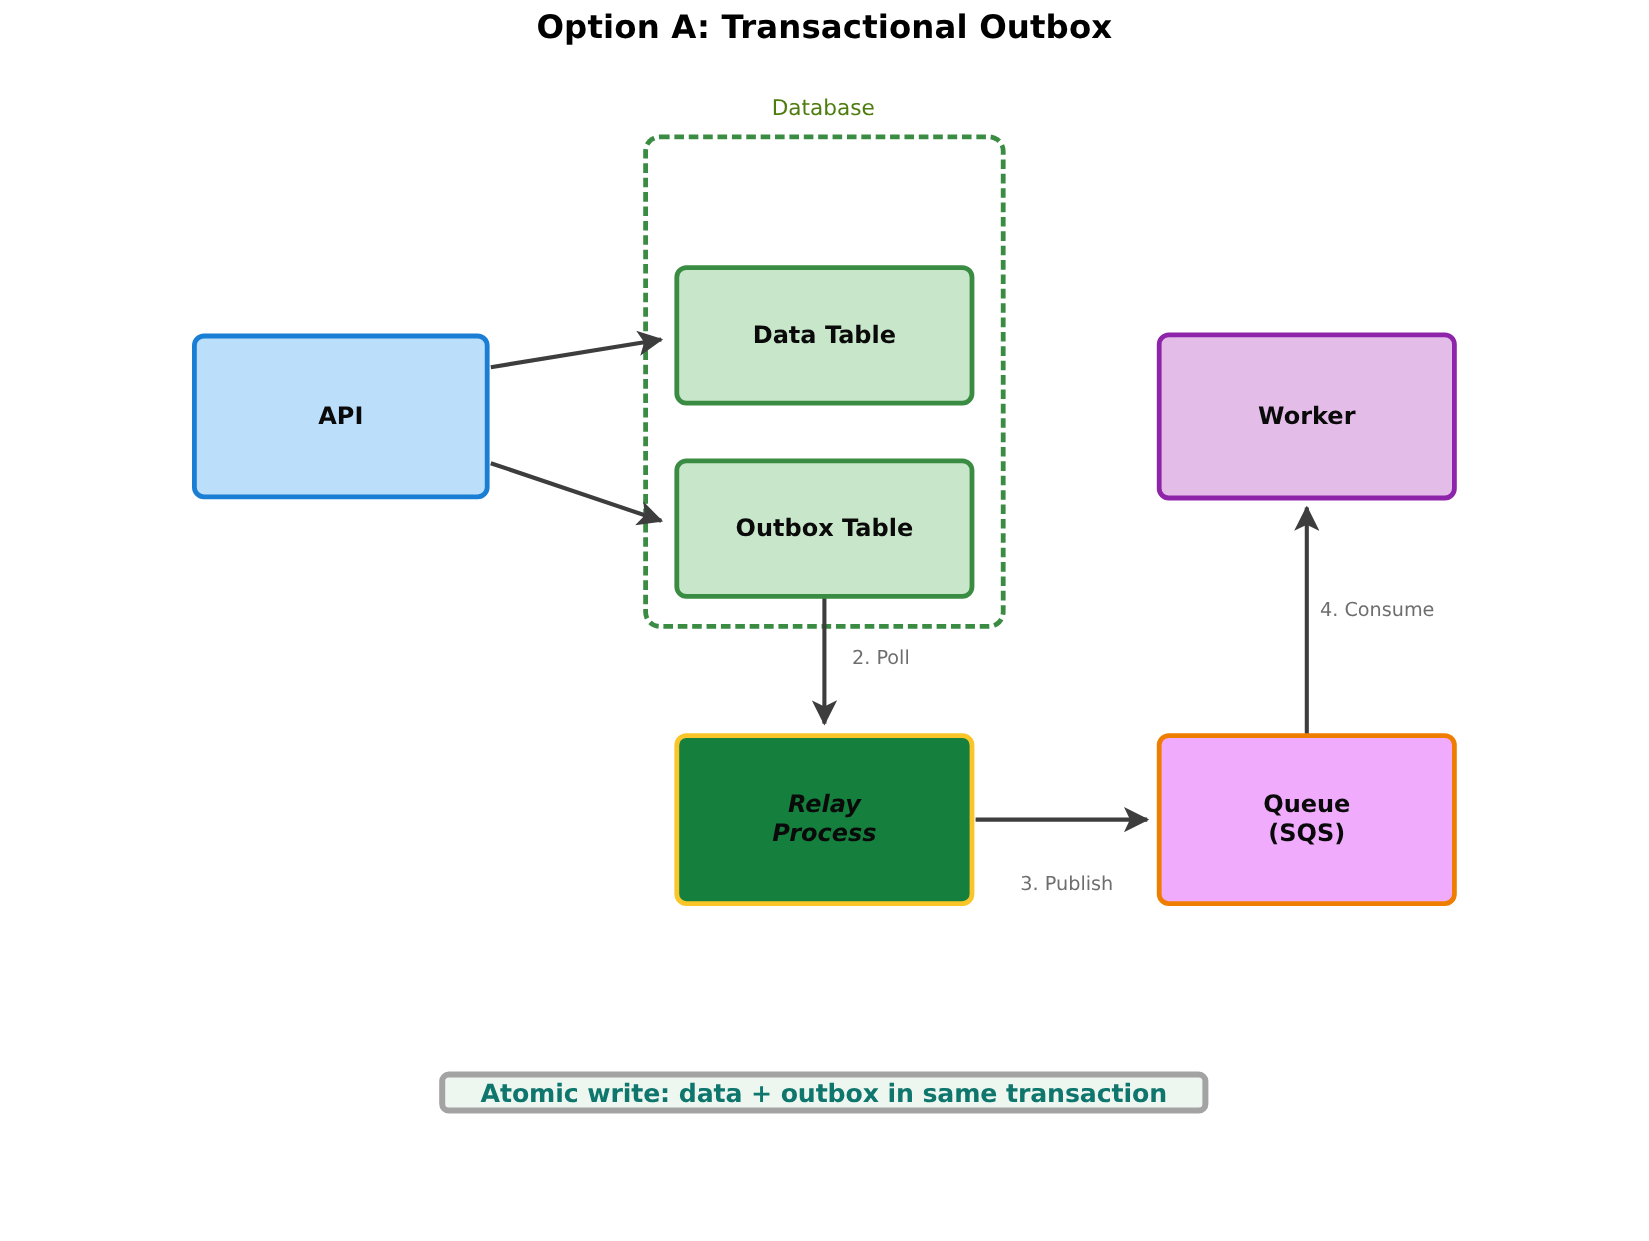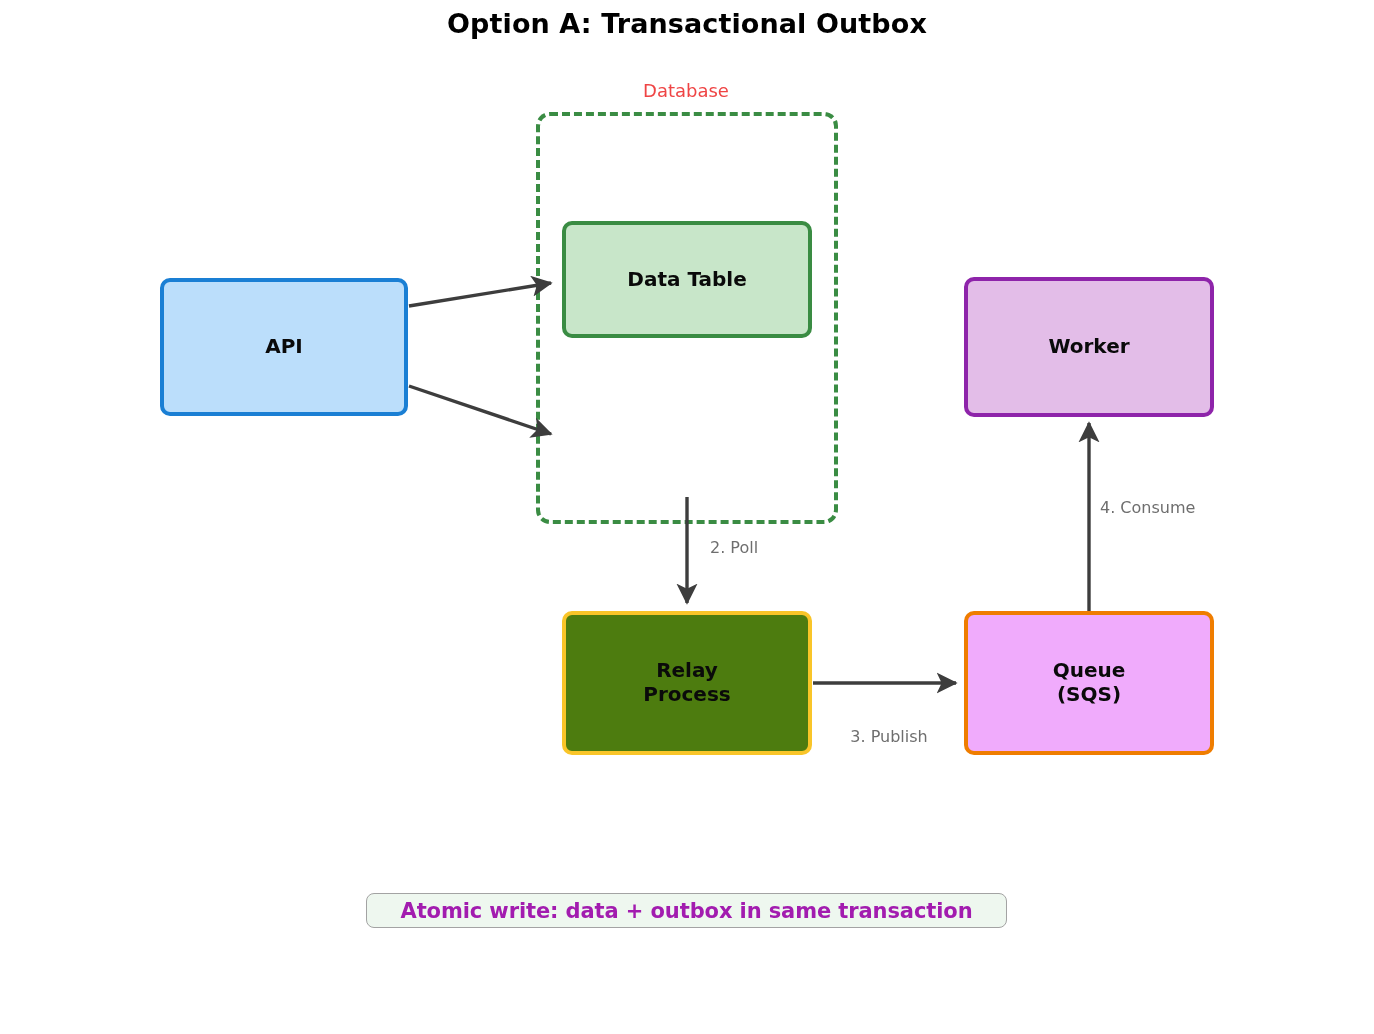--- a/index.html
+++ b/index.html
@@ -44,21 +44,21 @@
   .group-box {
     position: absolute;
     border: 4px dashed #3a8c43;
     border-radius: 14px;
     background: transparent;
     box-sizing: border-box;
   }
   .group-label {
     position: absolute;
     font-size: 18px;
-    color: #ef4444;
+    color: #4d7c0f;
     text-align: center;
     white-space: nowrap;
   }
 
   .node {
     position: absolute;
     box-sizing: border-box;
     border-radius: 10px;
     border-width: 4px;
     border-style: solid;
@@ -68,40 +68,40 @@
     text-align: center;
     font-weight: bold;
     font-size: 20px;
     color: #0a0a0a;
     line-height: 1.18;
     white-space: pre-line;
   }
 
   .node.api       { background: #bbdefb; border-color: #1a7fd4; }
   .node.table     { background: #c8e6c9; border-color: #3a8c43; }
-  .node.relay     { background: #4d7c0f; border-color: #f9c529; }
+  .node.relay     { background: #15803d; border-color: #f9c529; font-style: italic; }
   .node.queue     { background: #f0abfc; border-color: #ef7d00; }
   .node.worker    { background: #e3bde8; border-color: #8e24aa; }
 
   .edge-label {
     position: absolute;
     font-size: 16px;
     color: #6e6e6e;
     text-align: center;
     white-space: pre-line;
     line-height: 1.3;
   }
 
   .note {
     position: absolute;
     box-sizing: border-box;
-    border: 1px solid #a3a3a3;
+    border: 5px solid #a3a3a3;
     border-radius: 8px;
     background: #eef7ef;
-    color: #a21caf;
+    color: #0f766e;
     font-size: 21px;
     font-weight: bold;
     display: flex;
     align-items: center;
     justify-content: center;
     white-space: nowrap;
     letter-spacing: -0.1px;
   }
 </style>
 </head>
@@ -129,20 +129,21 @@
 
     <path d="M 813 683 L 956 683" fill="none" stroke="#3d3d3d" stroke-width="3.4" marker-end="url(#arrow)"></path>
 
     <path d="M 1089 612 L 1089 423" fill="none" stroke="#3d3d3d" stroke-width="3.4" marker-end="url(#arrow)"></path>
   </svg>
 
   <div class="node api" style="left:160px; top:278px; width:248px; height:138px;">API</div>
 
   <div class="node table" style="left:562px; top:221px; width:250px; height:117px;">Data Table</div>
 
+  <div class="node table" style="left:562px; top:382px; width:250px; height:117px;">Outbox Table</div>
 
   <div class="node relay" style="left:562px; top:611px; width:250px; height:144px;">Relay
 Process</div>
 
   <div class="node queue" style="left:964px; top:611px; width:250px; height:144px;">Queue
 (SQS)</div>
 
   <div class="node worker" style="left:964px; top:277px; width:250px; height:140px;">Worker</div>
 
 

